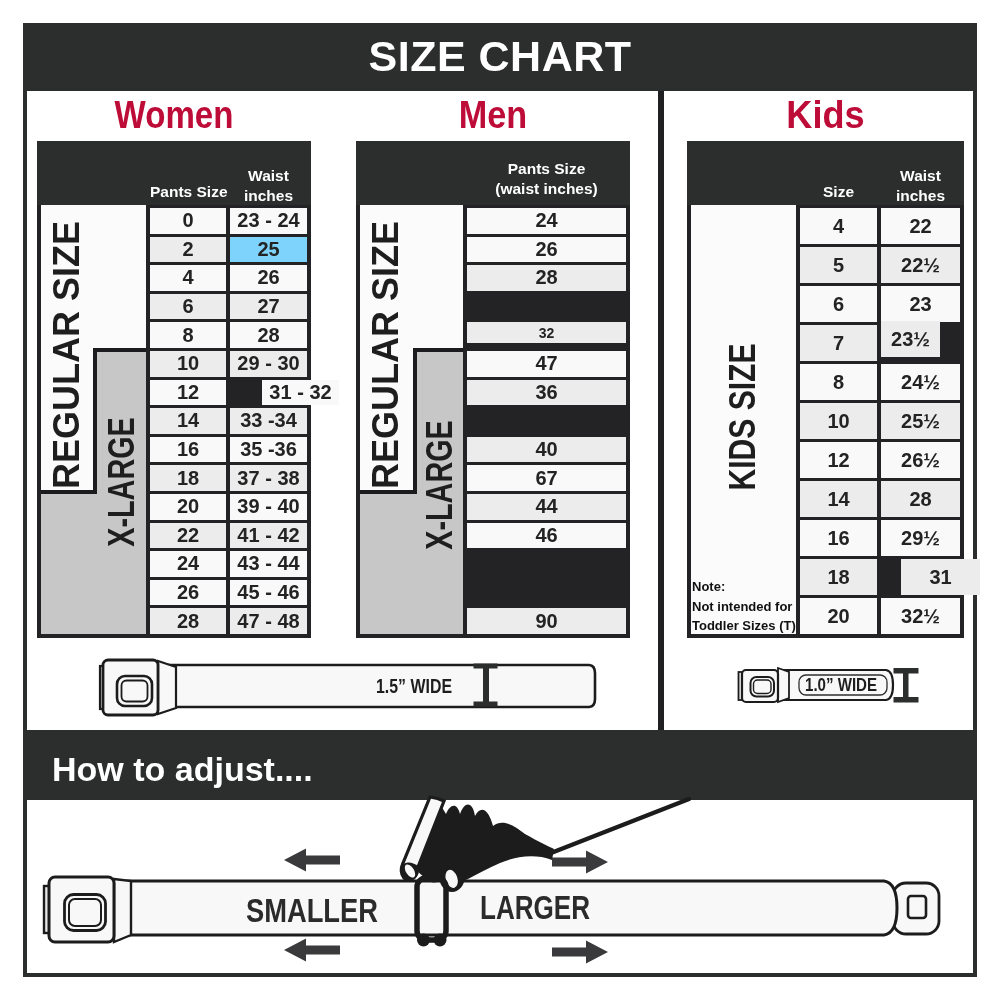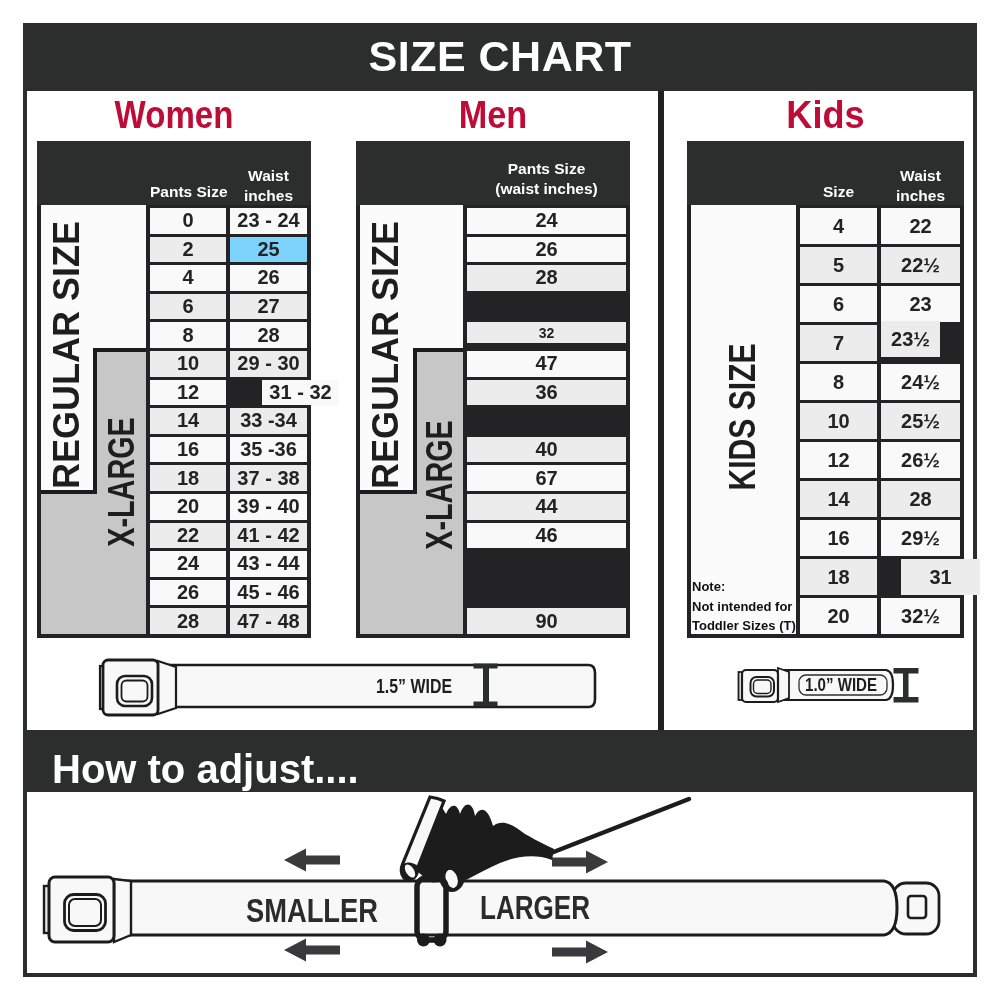--- a/index.html
+++ b/index.html
@@ -184,21 +184,21 @@
         <text x="841" y="691" font-family="Liberation Sans,sans-serif" font-size="18" font-weight="bold" fill="#1e1e1e" text-anchor="middle" textLength="72" lengthAdjust="spacingAndGlyphs">1.0” WIDE</text>
       </g>
 
 <g fill="#2c2d2d">
         <rect x="903" y="672" width="5.5" height="28"></rect>
         <rect x="893.5" y="668" width="25" height="5.5"></rect>
         <rect x="893.5" y="697" width="25" height="5.5"></rect>
       </g>
 </svg>
 
-<div class="abs" style="left:23px;top:730px;width:954px;height:62px;background:#2c2d2d;color:#fff;font-weight:bold;font-size:40px;line-height:79px;padding-left:29px;box-sizing:border-box;">How to adjust....</div>
+<div class="abs" style="left:23px;top:730px;width:954px;height:70px;background:#2c2d2d;color:#fff;font-weight:bold;font-size:34px;line-height:79px;padding-left:29px;box-sizing:border-box;">How to adjust....</div>
 
 <svg class="abs" style="left:0;top:795px;" width="1000" height="180" viewBox="0 795 1000 180">
 
 <g>
         <rect x="893" y="883" width="46" height="51" rx="13" fill="#f8f8f8" stroke="#1c1c1c" stroke-width="2.8"></rect>
         <rect x="908" y="896" width="18" height="22" rx="3" fill="#f8f8f8" stroke="#1c1c1c" stroke-width="2.6"></rect>
         <path d="M127,881 H884 Q897,883 897,908 Q897,933 884,935 H127 Z" fill="#f8f8f8" stroke="#1c1c1c" stroke-width="3"></path>
       </g>
 
 <g>

